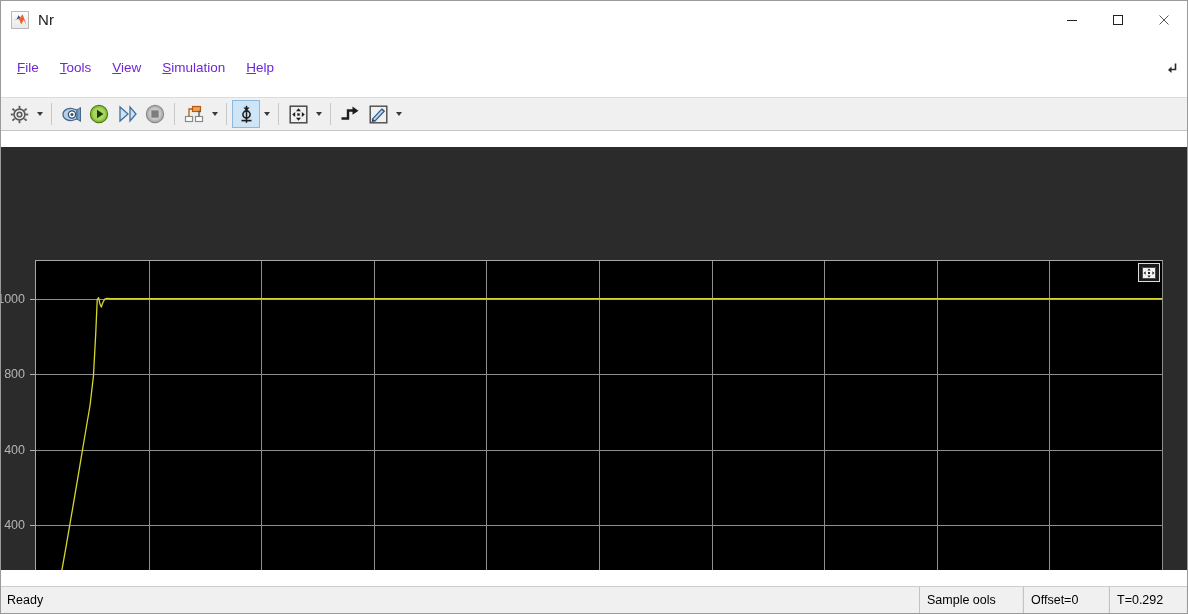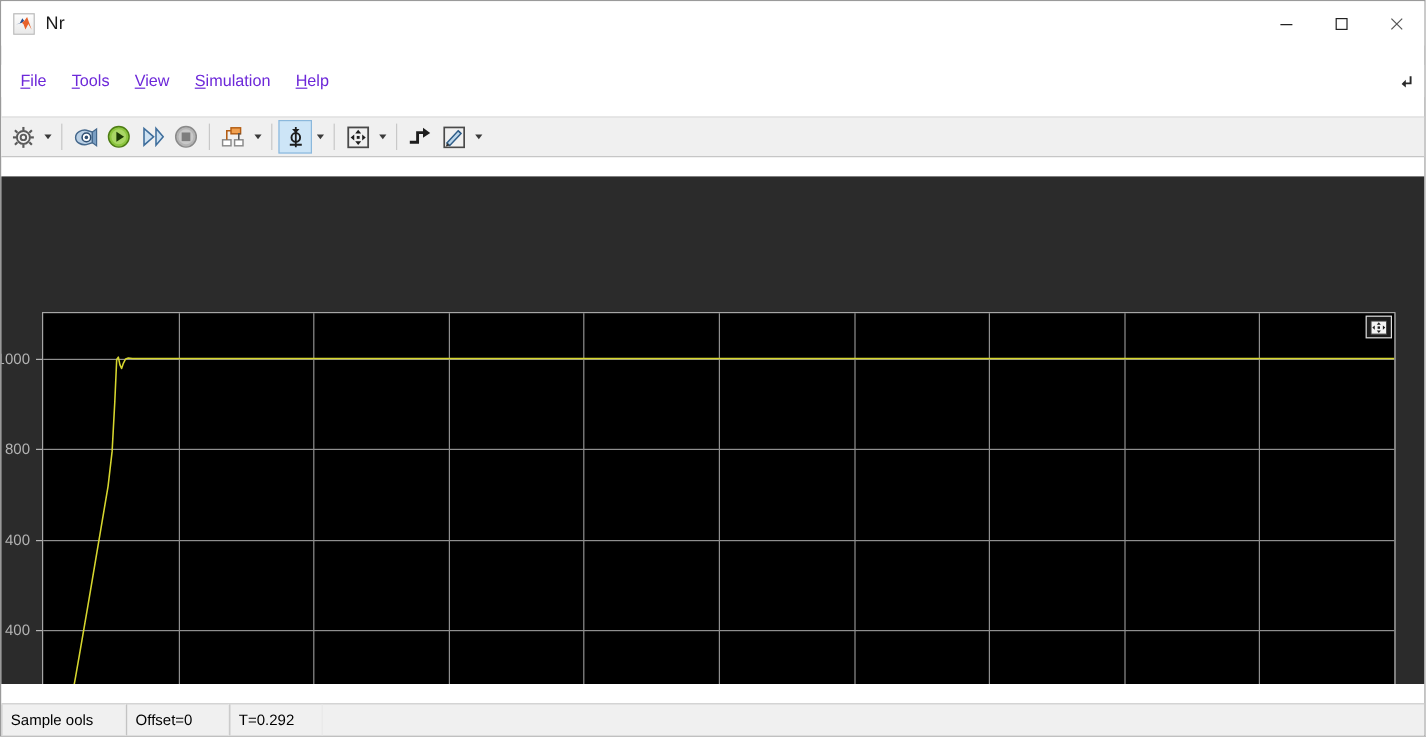--- a/index.html
+++ b/index.html
@@ -452,18 +452,19 @@
             <path d="M1.6 6 L3.6 4.3 L3.6 7.7 Z"></path>
             <path d="M12.4 6 L10.4 4.3 L10.4 7.7 Z"></path>
           </g>
           <rect x="6" y="5" width="2" height="2" fill="#1d1d1d"></rect>
         </svg>
       </div>
     </div>
   </div>
 
   <div class="statusbar">
+    <div class="status-ready">Ready</div>
     <div class="status-cell c1">Sample ools</div>
     <div class="status-cell c2">Offset=0</div>
     <div class="status-cell c3">T=0.292</div>
   </div>
 
 </div>
 
 </body></html>

